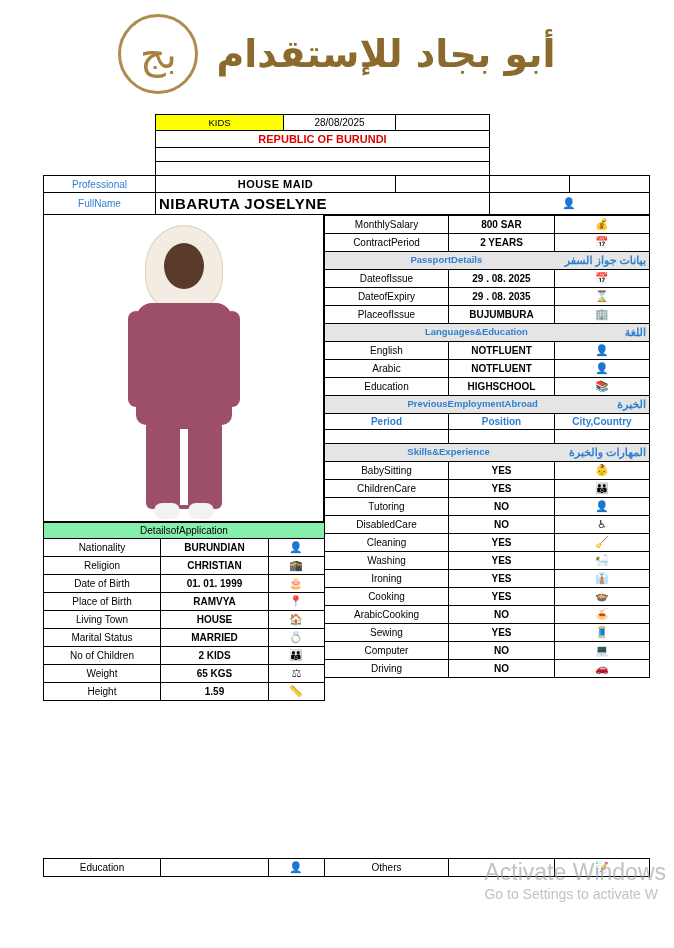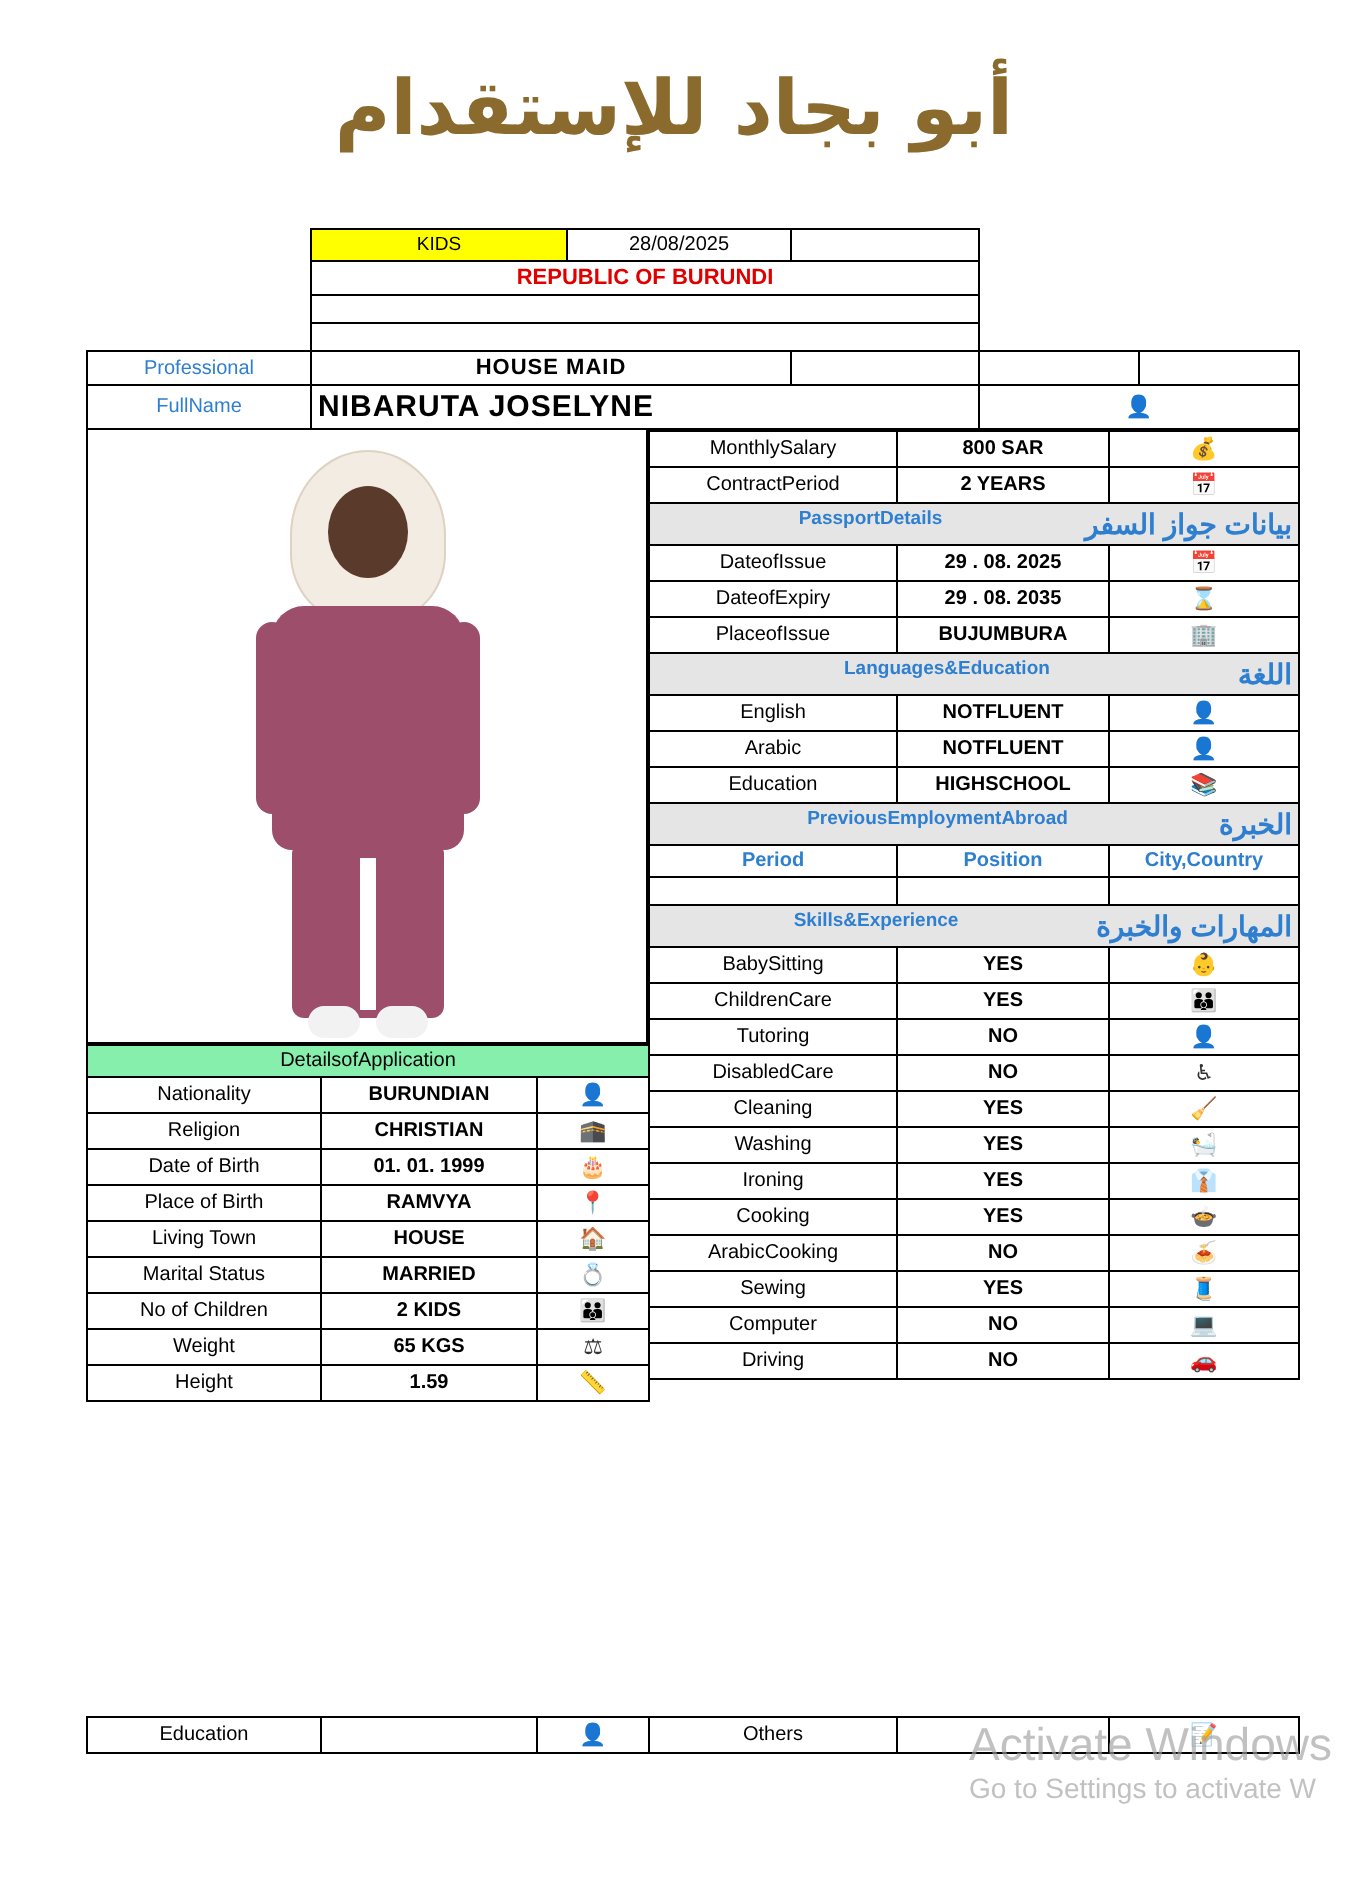--- a/index.html
+++ b/index.html
@@ -114,21 +114,21 @@
     font-weight: normal;
     font-size: 10px;
   }
   .sec-blue {
     background: #e5e5e5;
     color: #2f7fd0;
     text-align: center;
     font-size: 9.5px;
     font-weight: bold;
   }
-  .sec-blue .ar { float: right; font-size: 14px; }
+  .sec-blue .ar { float: right; font-size: 11px; }
   .val { font-weight: bold; text-align: center; font-size: 10px; }
   .lbl { text-align: center; font-size: 10px; }
   .ico { text-align: center; font-size: 11px; font-family: "DejaVu Sans", sans-serif; color: #333; }
   .blue-h { color: #2f7fd0; font-weight: bold; text-align: center; font-size: 10px; }
 
   .tall td { height: 26px; }
   .tall2 td { height: 32px; }
 
   .complexion-wrap { position: absolute; left: 43px; top: 858px; width: 606px; }
 
@@ -158,20 +158,23 @@
   .p-shoe-r { width:26px; height:16px; background:#f2f2f2; border-radius:8px; top:288px; left:calc(50% + 4px); transform:none; }
   .p-arm-l { width:16px; height:96px; background:#9c4e6b; border-radius:8px; top:96px; left:calc(50% - 56px); transform:none; }
   .p-arm-r { width:16px; height:96px; background:#9c4e6b; border-radius:8px; top:96px; left:calc(50% + 40px); transform:none; }
 </style>
 </head>
 <body>
 
 <div class="page">
 
   <div class="header">
+    <div class="logo">
+      <span>بج</span>
+    </div>
     <div class="company-name">أبو بجاد للإستقدام</div>
   </div>
 
   <div class="form">
     <table class="grid">
       <colgroup>
         <col style="width:112px">
           <col style="width:128px">
           <col style="width:112px">
         <col style="width:94px">

